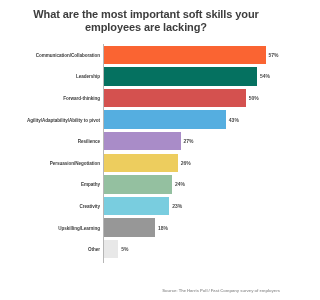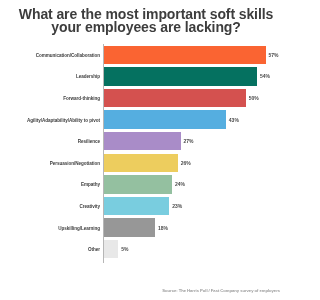--- a/index.html
+++ b/index.html
@@ -19,21 +19,21 @@
     height: 300px;
     background: #ffffff;
     box-sizing: border-box;
   }
   #chart-title {
     position: absolute;
     left: 18px;
     top: 8px;
     width: 256px;
     text-align: center;
-    font-size: 14px;
+    font-size: 11px;
     font-weight: bold;
     line-height: 12.5px;
     color: #3d3d3d;
     letter-spacing: -0.1px;
   }
   #plot-area {
     position: absolute;
     left: 0;
     top: 44px;
     width: 292px;

